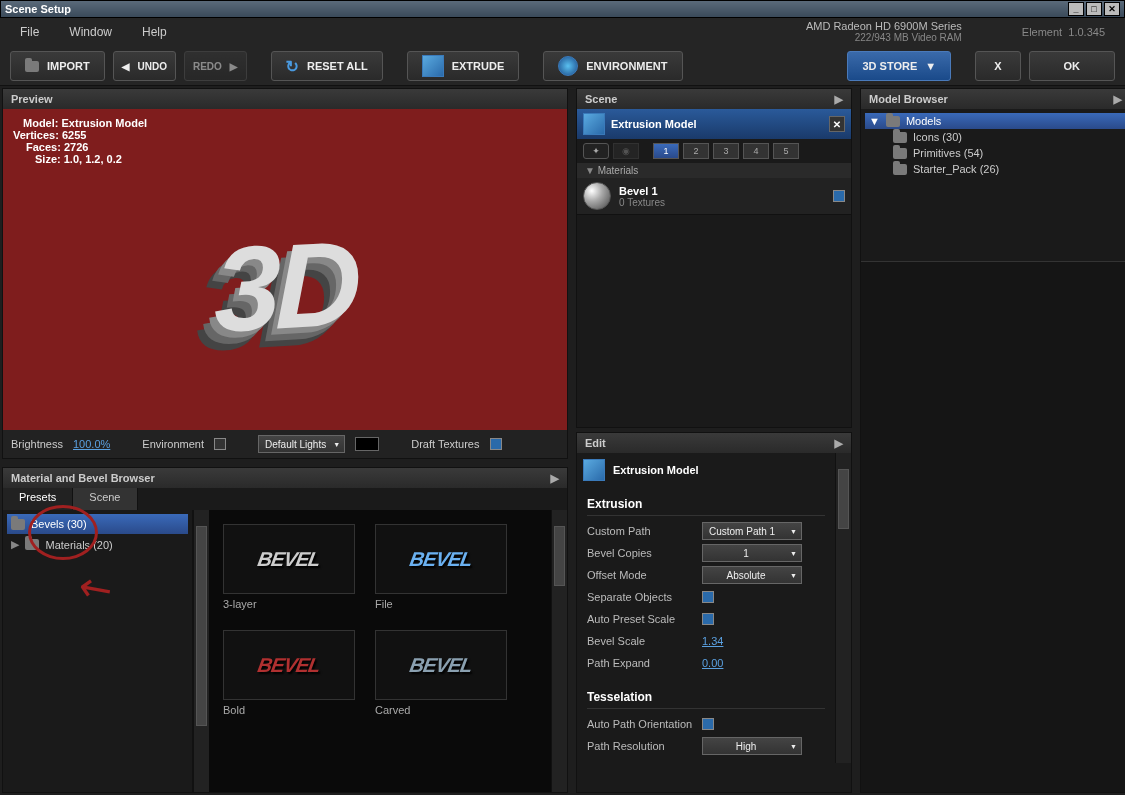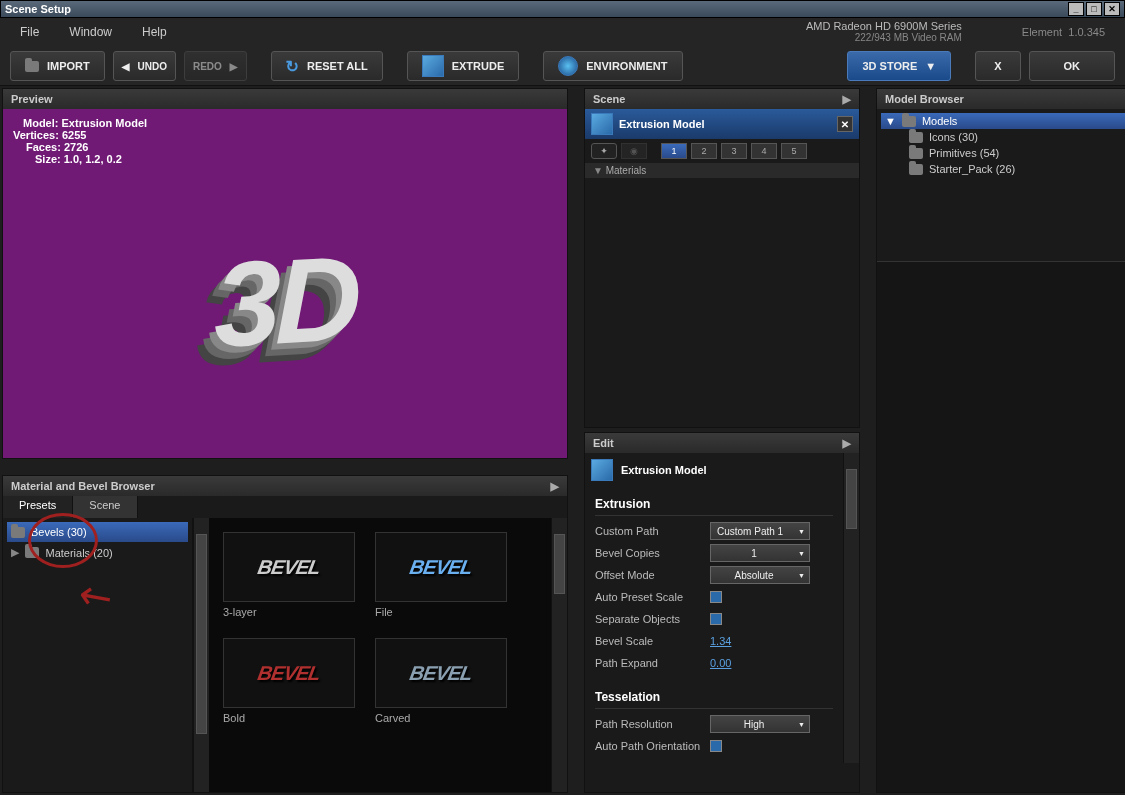--- a/index.html
+++ b/index.html
@@ -12,25 +12,25 @@
 .menubar { height:28px; background:#252525; display:flex; align-items:center; padding:0 20px; gap:30px; }
 .menubar .menu-item { color:#ccc; font-size:12px; cursor:pointer; }
 .gpu-info { flex:1; text-align:right; color:#888; font-size:10px; line-height:12px; }
 .gpu-info div:first-child { color:#bbb; font-size:11px; }
 .ver-info { color:#888; margin-left:30px; font-size:11px; }
 .toolbar { height:40px; background:#252525; display:flex; align-items:flex-end; padding:4px 10px; gap:8px; border-bottom:1px solid #111; }
 .btn { height:30px; background:linear-gradient(#3a3a3a,#2a2a2a); border:1px solid #555; border-radius:3px; display:flex; align-items:center; justify-content:center; padding:0 14px; color:#eee; font-size:11px; font-weight:bold; cursor:pointer; gap:8px; }
 .btn.small { padding:0 8px; font-size:10px; }
 .btn-blue { background:linear-gradient(#3a6aaa,#1a4a8a); border-color:#4a7aba; }
 .spacer { width:8px; }
-.panels { display:grid; grid-template-columns: 570px 280px 275px; grid-template-rows: 375px 1fr; gap:12px; height:calc(100% - 68px); padding:0; }
+.panels { display:grid; grid-template-columns: 570px 280px 275px; grid-template-rows: 375px 1fr; gap:4px; height:calc(100% - 68px); padding:0; }
 .panel { border:1px solid #111; background:#1a1a1a; margin:2px; display:flex; flex-direction:column; }
 .panel-header { height:20px; background:linear-gradient(#3a3a3a,#2a2a2a); padding:0 8px; display:flex; align-items:center; color:#ccc; font-weight:bold; font-size:11px; }
 .panel-header .tri { margin-left:auto; color:#aaa; }
-.preview-body { flex:1; background:#701a75; padding:8px; position:relative; }
+.preview-body { flex:1; background:#7f1d1d; padding:8px; position:relative; }
 .preview-stats { font-size:11px; color:#ccc; }
 .preview-stats b { color:#fff; }
 .preview-3d { position:absolute; left:50%; top:55%; transform:translate(-50%,-50%); }
 .txt3d { font-size:120px; font-weight:900; font-style:italic; color:#ddd; text-shadow: -6px 6px 0 #888, -12px 12px 0 #666, -18px 18px 0 #444; letter-spacing:-6px; transform:skewY(-3deg); }
 .preview-footer { height:28px; background:#222; display:flex; align-items:center; padding:0 8px; gap:10px; font-size:11px; }
 .link-val { color:#5aa0e0; text-decoration:underline; }
 .dropdown { background:linear-gradient(#444,#333); border:1px solid #666; height:18px; padding:0 18px 0 6px; color:#eee; font-size:10px; position:relative; display:inline-flex; align-items:center; }
 .dropdown::after { content:"▼"; position:absolute; right:4px; font-size:7px; }
 .chip { width:12px; height:12px; background:#2a6aaa; border:1px solid #888; }
 .swatch { width:24px; height:14px; background:#000; border:1px solid #666; }
@@ -138,20 +138,35 @@
         <div class="preview-stats">
           <div style="padding-left:12px"><b>Model:</b> <b>Extrusion Model</b></div>
           <div style="padding-left:2px"><b>Vertices:</b> <b>6255</b></div>
           <div style="padding-left:15px"><b>Faces:</b> <b>2726</b></div>
           <div style="padding-left:24px"><b>Size:</b> <b>1.0, 1.2, 0.2</b></div>
         </div>
         <div class="preview-3d">
             <div class="txt3d">3D</div>
           </div>
       </div>
+      <div class="preview-footer">
+        <span>Brightness</span>
+        <span class="link-val">100.0%</span>
+        <span style="width:12px"></span>
+        <span>Environment</span>
+        <span class="chip" style="background:#333"></span>
+        <span style="width:12px"></span>
+        <span class="dropdown">
+            <span>Default Lights</span>
+          </span>
+        <span class="swatch"></span>
+        <span style="width:12px"></span>
+        <span>Draft Textures</span>
+        <span class="chip"></span>
+      </div>
     </div>
 
     <div style="grid-column:2;grid-row:1/3;display:flex;flex-direction:column;" class="right-col">
       <div class="panel" style="flex:0 0 340px">
         <div class="panel-header">
             <span>Scene</span>
             <span class="tri">▶</span>
           </div>
         <div class="scene-head-row">
           <span class="box-icon"></span>
@@ -162,20 +177,28 @@
           <span class="pill" style="background:#222;border-radius:3px">✦</span>
           <span class="pill" style="opacity:0.4">◉</span>
           <span style="width:6px"></span>
           <span class="pill active">1</span>
           <span class="pill">2</span>
           <span class="pill">3</span>
           <span class="pill">4</span>
           <span class="pill">5</span>
         </div>
         <div class="mat-header"><span style="color:#888">▼</span>&nbsp;<span>Materials</span></div>
+        <div class="mat-item">
+          <span class="sphere"></span>
+          <div>
+            <div style="color:#fff;font-weight:bold">Bevel 1</div>
+            <div style="color:#888;font-size:10px">0 Textures</div>
+          </div>
+          <span class="chip" style="margin-left:auto"></span>
+        </div>
       </div>
 
       <div class="panel" style="flex:1">
         <div class="panel-header">
             <span>Edit</span>
             <span class="tri">▶</span>
           </div>
         <div style="display:flex">
           <div class="edit-body">
             <div style="display:flex;align-items:center;gap:8px;padding:6px">
@@ -196,47 +219,47 @@
                     <span>1</span>
                   </span>
                 </div>
               <div class="prop-row">
                   <label>Offset Mode</label>
                   <span class="dropdown" style="width:100px;text-align:center;justify-content:center">
                     <span>Absolute</span>
                   </span>
                 </div>
               <div class="prop-row">
+                  <label>Separate Objects</label>
+                  <span class="chip"></span>
+                </div>
+              <div class="prop-row">
                   <label>Auto Preset Scale</label>
                   <span class="chip"></span>
                 </div>
               <div class="prop-row">
-                  <label>Separate Objects</label>
-                  <span class="chip"></span>
-                </div>
-              <div class="prop-row">
                   <label>Bevel Scale</label>
                   <span class="link-val">1.34</span>
                 </div>
               <div class="prop-row">
                   <label>Path Expand</label>
                   <span class="link-val">0.00</span>
                 </div>
             </div>
             <div class="edit-section">
               <div class="sect-title">Tesselation</div>
+              <div class="prop-row">
+                  <label>Auto Path Orientation</label>
+                  <span class="chip"></span>
+                </div>
               <div class="prop-row">
                   <label>Path Resolution</label>
                   <span class="dropdown" style="width:100px;text-align:center;justify-content:center">
                     <span>High</span>
                   </span>
-                </div>
-              <div class="prop-row">
-                  <label>Auto Path Orientation</label>
-                  <span class="chip"></span>
                 </div>
             </div>
           </div>
           <div class="scrollbar">
               <div class="thumb-sb"></div>
             </div>
         </div>
       </div>
     </div>
 

